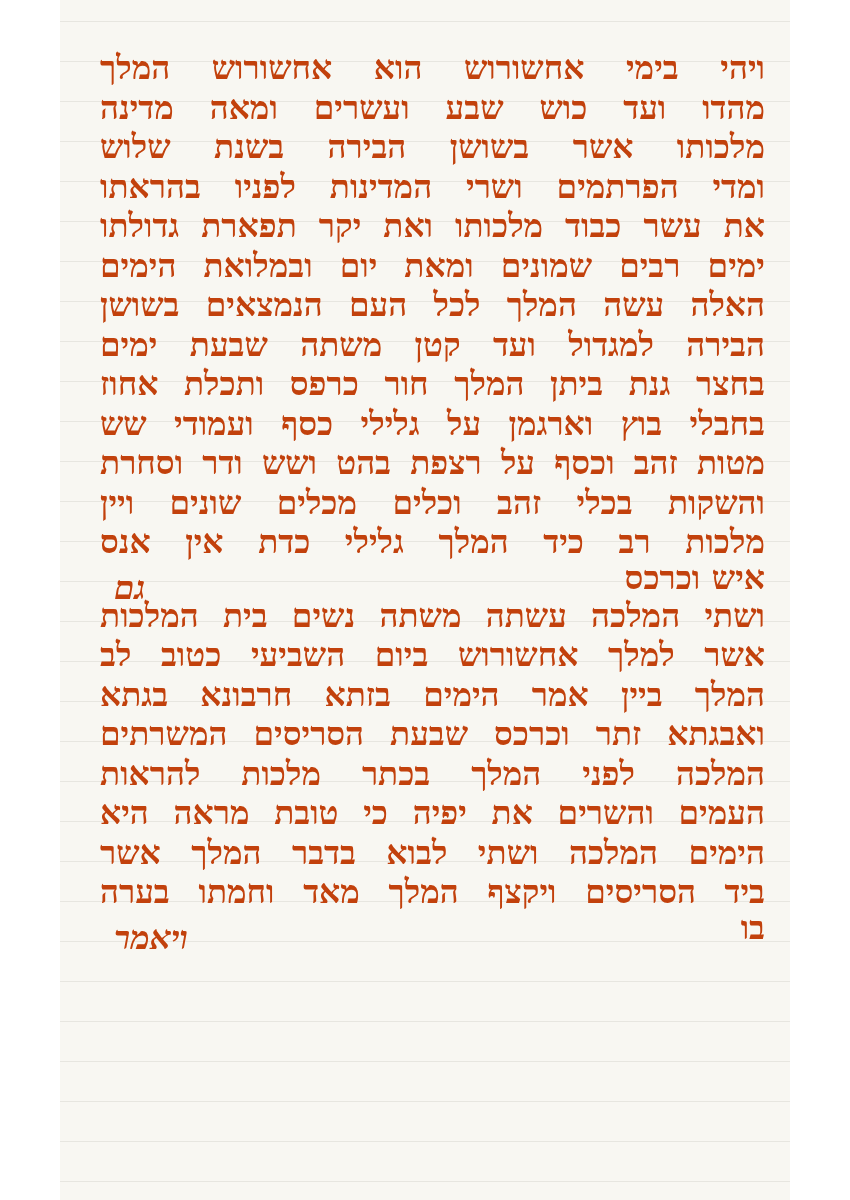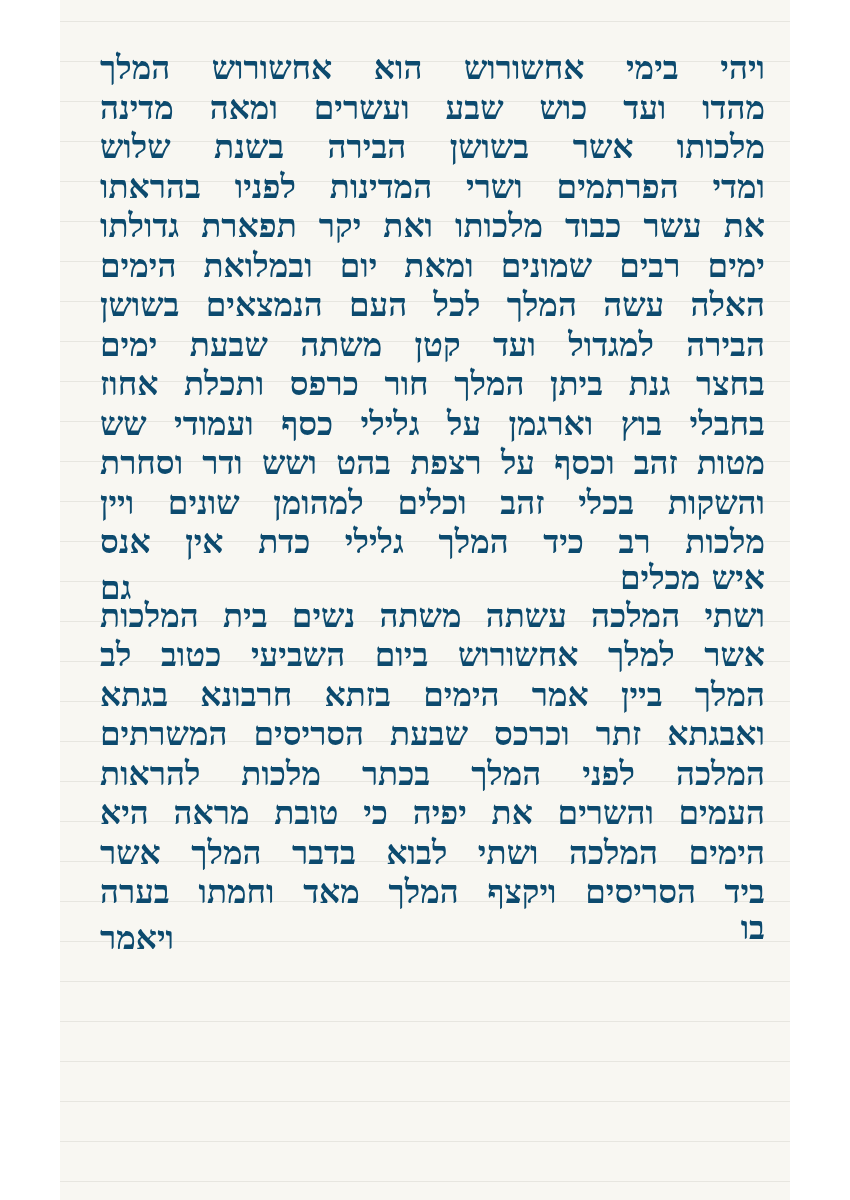--- a/index.html
+++ b/index.html
@@ -30,21 +30,21 @@
       );
     background-position: 0 22px;
   }
   .column {
     position: absolute;
     left: 100px;
     width: 665px;
     top: 48px;
     direction: rtl;
     font-family: "DejaVu Serif", "Liberation Serif", serif;
-    color: #0c4a6e;
+    color: #c2410c;
   }
   .line {
     position: relative;
     height: 39.5px;
     line-height: 39.5px;
     font-size: 33px;
     font-weight: bold;
     text-align: justify;
     text-align-last: justify;
     white-space: nowrap;
@@ -54,46 +54,47 @@
     text-align-last: auto;
     height: 34px;
   }
   .line.split .right-part {
     position: absolute;
     right: 0;
     top: -4px;
   }
   .line.split .left-part {
     position: absolute;
-    left: 0;
+    left: 14px;
     top: 6px;
+    font-style: italic;
   }
 </style>
 </head>
 <body>
 
 <div class="parchment"></div>
 
 <div class="column">
   <div class="line">ויהי בימי אחשורוש הוא אחשורוש המלך</div>
   <div class="line">מהדו ועד כוש שבע ועשרים ומאה מדינה</div>
   <div class="line">מלכותו אשר בשושן הבירה בשנת שלוש</div>
   <div class="line">ומדי הפרתמים ושרי המדינות לפניו בהראתו</div>
   <div class="line">את עשר כבוד מלכותו ואת יקר תפארת גדולתו</div>
   <div class="line">ימים רבים שמונים ומאת יום ובמלואת הימים</div>
   <div class="line">האלה עשה המלך לכל העם הנמצאים בשושן</div>
   <div class="line">הבירה למגדול ועד קטן משתה שבעת ימים</div>
   <div class="line">בחצר גנת ביתן המלך חור כרפס ותכלת אחוז</div>
   <div class="line">בחבלי בוץ וארגמן על גלילי כסף ועמודי שש</div>
   <div class="line">מטות זהב וכסף על רצפת בהט ושש ודר וסחרת</div>
-  <div class="line">והשקות בכלי זהב וכלים למהומן שונים ויין</div>
+  <div class="line">והשקות בכלי זהב וכלים מכלים שונים ויין</div>
   <div class="line">מלכות רב כיד המלך גלילי כדת אין אנס</div>
 
   <div class="line split">
-    <span class="right-part">איש מכלים</span>
+    <span class="right-part">איש וכרכס</span>
     <span class="left-part">גם</span>
   </div>
 
   <div class="line">ושתי המלכה עשתה משתה נשים בית המלכות</div>
   <div class="line">אשר למלך אחשורוש ביום השביעי כטוב לב</div>
   <div class="line">המלך ביין אמר הימים בזתא חרבונא בגתא</div>
   <div class="line">ואבגתא זתר וכרכס שבעת הסריסים המשרתים</div>
   <div class="line">המלכה לפני המלך בכתר מלכות להראות</div>
   <div class="line">העמים והשרים את יפיה כי טובת מראה היא</div>
   <div class="line">הימים המלכה ושתי לבוא בדבר המלך אשר</div>

